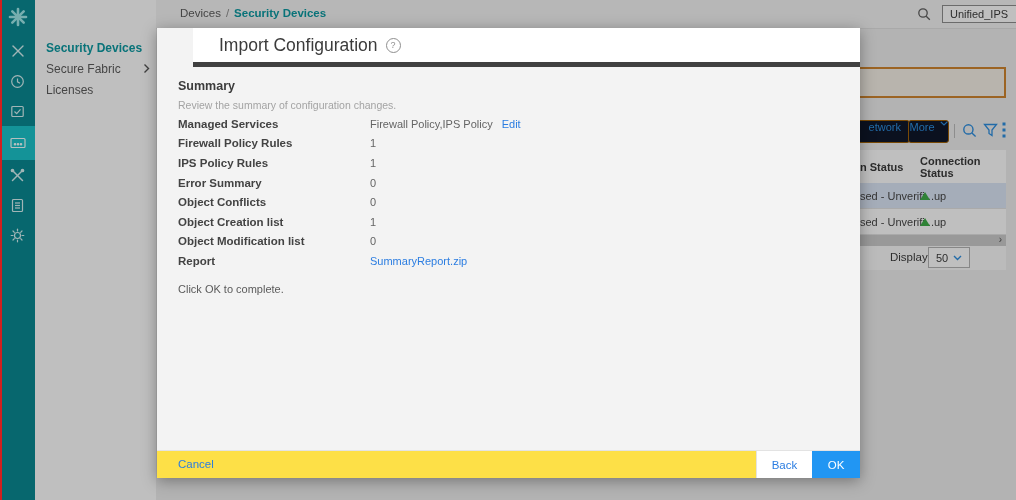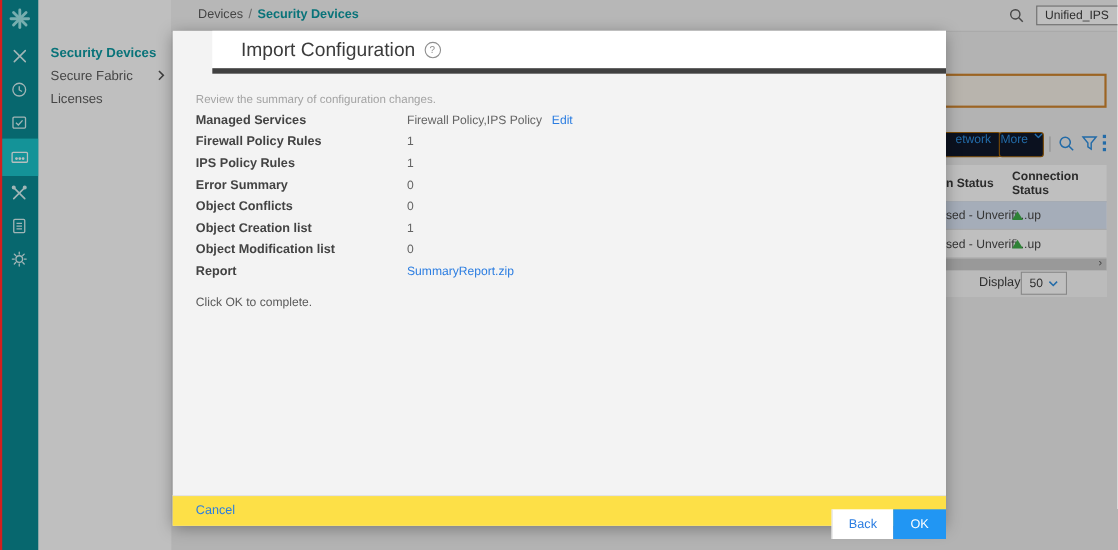--- a/index.html
+++ b/index.html
@@ -60,21 +60,21 @@
   .s-head{font-size:12.5px;font-weight:bold;color:#3c3c3c;}
   .s-desc{margin-top:6px;font-size:10.5px;color:#a3a3a3;}
   .fields{margin-top:3px;}
   .field-row{display:flex;height:19.6px;align-items:center;}
   .f-label{width:192px;font-size:11.5px;font-weight:600;color:#434343;}
   .f-value{font-size:11px;color:#646464;display:flex;gap:9px;align-items:center;}
   .blue-link{color:#2b7de1;text-decoration:none;cursor:pointer;}
   .m-note{margin-top:12px;font-size:11px;color:#5a5a5a;}
   .m-foot{position:absolute;left:0;right:0;bottom:0;height:27px;background:#fde047;border-top:1px solid #e3e3e3;}
   .cancel{position:absolute;left:21px;top:7px;font-size:11.5px;}
-  .foot-right{position:absolute;right:0;top:0;height:27px;display:flex;margin-top:12px;}
+  .foot-right{position:absolute;right:0;top:0;height:27px;display:flex;}
   .back-btn{width:55px;height:27px;border-left:1px solid #e3e3e3;background:#fff;color:#2b7de1;
     font-size:11.5px;display:flex;align-items:center;justify-content:center;cursor:pointer;}
   .ok-btn{width:48px;height:27px;background:#2196f3;color:#fff;font-size:11.5px;
     display:flex;align-items:center;justify-content:center;cursor:pointer;}
   
   .redline{position:absolute;left:0;top:0;width:2px;height:500px;background:#d21f1f;z-index:20;}
   svg{display:block;}
 </style>
 </head>
 <body>
@@ -254,20 +254,21 @@
   </div>
 
   <div class="backdrop"></div>
 
   <div class="modal">
     <div class="m-head">
       <span class="m-title">Import Configuration</span>
       <span class="qmark">?</span>
     </div>
     <div class="m-body">
+      <div class="s-head">Summary</div>
       <div class="s-desc">Review the summary of configuration changes.</div>
       <div class="fields">
         <div class="field-row">
           <div class="f-label">Managed Services</div>
           <div class="f-value">
               <span>Firewall Policy,IPS Policy</span>
               <a class="blue-link">Edit</a>
             </div>
         </div>
         <div class="field-row">

